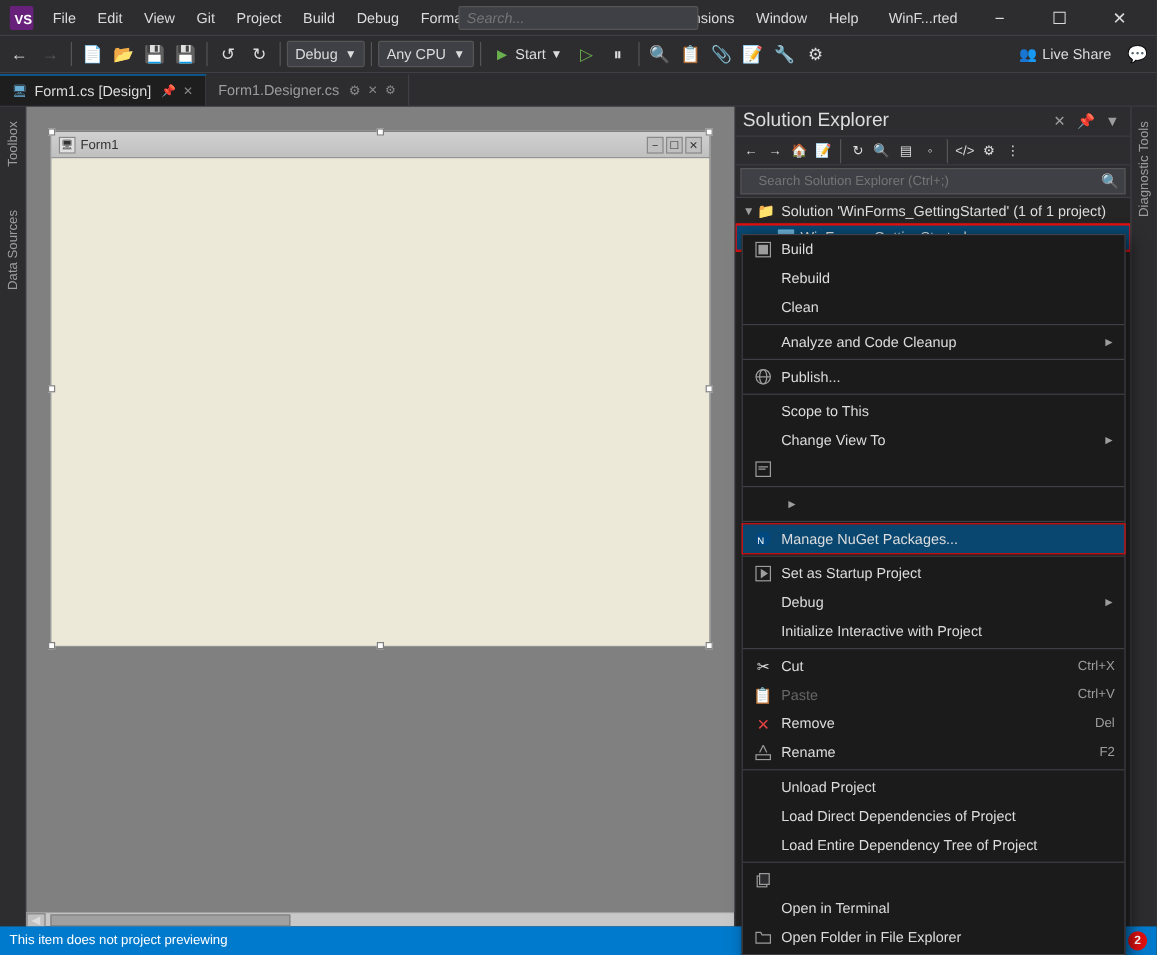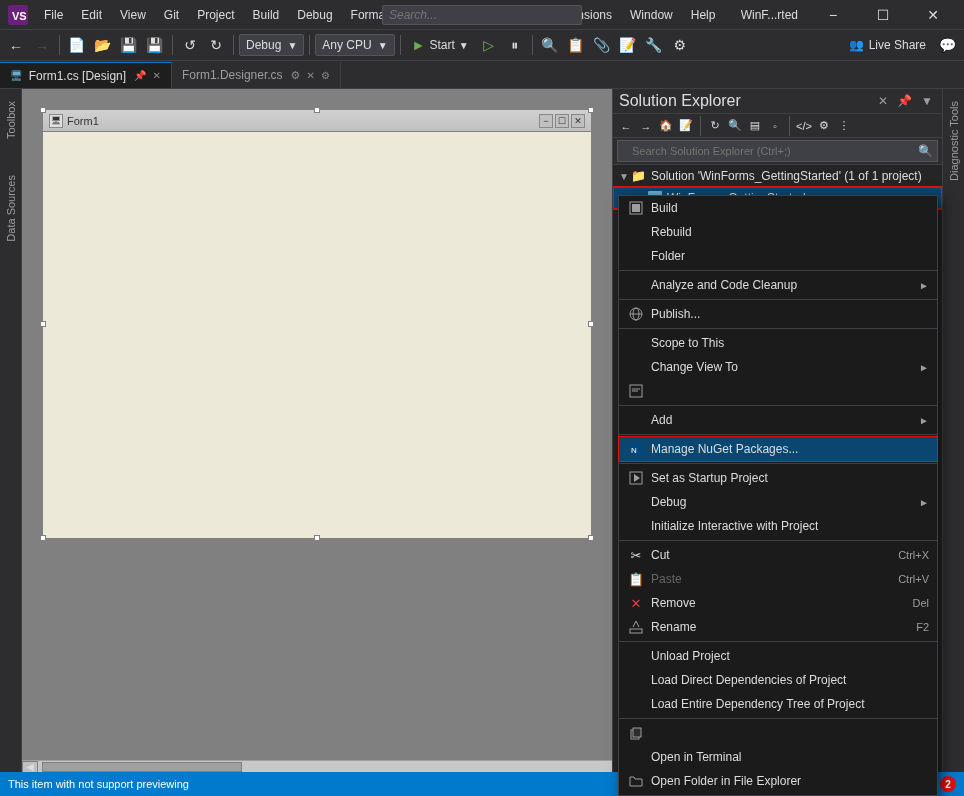--- a/index.html
+++ b/index.html
@@ -727,21 +727,21 @@
         </svg>
     </span>
     <span class="ctx-label">Build</span>
   </div>
   <div class="ctx-item">
     <span class="ctx-icon"></span>
     <span class="ctx-label">Rebuild</span>
   </div>
   <div class="ctx-item">
     <span class="ctx-icon"></span>
-    <span class="ctx-label">Folder</span>
+    <span class="ctx-label">Clean</span>
   </div>
   <div class="ctx-sep"></div>
   <div class="ctx-item">
     <span class="ctx-icon"></span>
     <span class="ctx-label">Analyze and Code Cleanup</span>
     <span class="ctx-arrow">►</span>
   </div>
   <div class="ctx-sep"></div>
   <div class="ctx-item">
     <span class="ctx-icon" style="color:#9d9d9d;">
@@ -768,21 +768,20 @@
       <svg width="14" height="14" viewBox="0 0 14 14">
           <rect x="1" y="1" width="12" height="12" fill="none" stroke="#9d9d9d" stroke-width="1"></rect>
           <line x1="3" y1="5" x2="11" y2="5" stroke="#9d9d9d" stroke-width="1"></line>
           <line x1="3" y1="7" x2="9" y2="7" stroke="#9d9d9d" stroke-width="1"></line>
         </svg>
     </span>
   </div>
   <div class="ctx-sep"></div>
   <div class="ctx-item">
     <span class="ctx-icon"></span>
-    <span class="ctx-label">Add</span>
     <span class="ctx-arrow">►</span>
   </div>
   <div class="ctx-sep"></div>
 
   <div class="ctx-item manage-nuget">
     <span class="ctx-icon">
       <svg width="14" height="14" viewBox="0 0 14 14">
           <circle cx="7" cy="7" r="6" fill="#004880"></circle>
           <text x="2" y="11" font-size="8" fill="white">N</text>
         </svg>
@@ -868,21 +867,21 @@
         </svg>
     </span>
     <span class="ctx-label">Open Folder in File Explorer</span>
   </div>
   <div class="ctx-sep"></div>
 
 </div>
 
 <div id="status-bar">
   <div class="status-left">
-    <span>This item with not support previewing</span>
+    <span>This item does not project previewing</span>
   </div>
   <div class="status-right">
     <div class="status-item">
       <span>⬆</span>
       <span>Add to Source Control</span>
     </div>
     <div class="status-item">
       <span>⬆</span>
       <span>Select Repository</span>
     </div>

